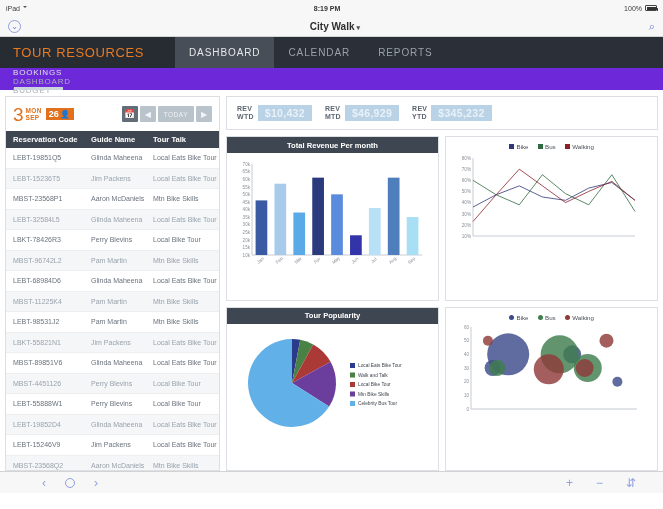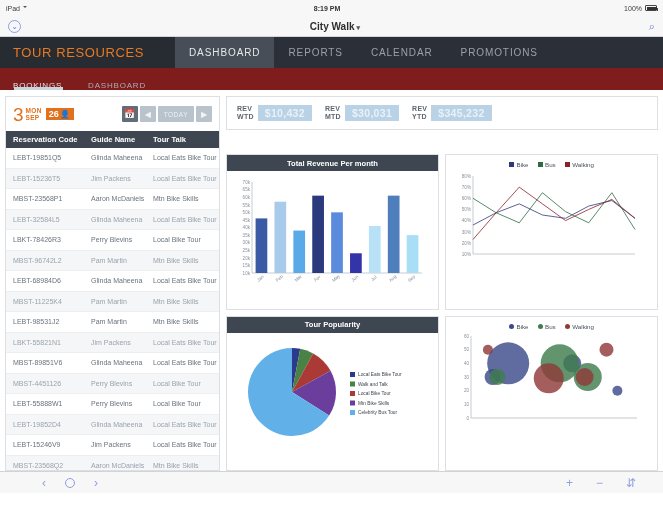--- a/index.html
+++ b/index.html
@@ -50,21 +50,21 @@
     display:flex; align-items:center; padding-left:13px;
     font-size:13px; letter-spacing:0.6px; font-weight:500;
   }
   .navtabs { display:flex; align-items:stretch; }
   .navtab {
     padding:0 14px; display:flex; align-items:center;
     font-size:10px; letter-spacing:0.9px; color:#9aa0aa; background:#2b3038;
   }
   .navtab.active { background:#474e57; color:#e6e8ea; }
 
-  .subheader { height:22px; background:#7f1d1d; display:flex; align-items:flex-end; position:relative; }
+  .subheader { height:22px; background:#6d28d9; display:flex; align-items:flex-start; position:relative;flex-direction:column; }
   .subtab {
     padding:0 13px; display:flex; align-items:center;
     font-size:8px; letter-spacing:0.8px; color:#a9aeb6;
   }
   .subtab.active { color:#dfe2e6; }
   .subtab-underline {
     position:absolute; left:14px; bottom:0; width:49px; height:3px; background:#c9d4dd;
   }
 
   
@@ -100,21 +100,21 @@
   .tblhead div, .tblrow div { padding-left:7px; }
   .c1{ width:78px; } .c2{ width:62px; } .c3{ flex:1; }
   .tblbody { flex:1; overflow:hidden; }
   .tblrow {
     display:flex; height:20.5px; align-items:center;
     font-size:7px; color:#6a737d; border-bottom:1px solid #eceef0;
   }
   .tblrow.alt { background:#f4f6f8; color:#9aa3ad; }
 
   
-  .rightpanel { flex:1; display:flex; flex-direction:column; gap:24px; }
+  .rightpanel { flex:1; display:flex; flex-direction:column; gap:6px; }
   .kpirow {
     height:34px; border:1px solid #dcdfe3; background:#fff;
     display:flex; align-items:center; padding-left:10px; gap:13px;
   }
   .kpi { display:flex; align-items:center; gap:4px; }
   .kpi-lbl { font-size:7px; color:#5d6670; font-weight:bold; line-height:1.15; letter-spacing:0.3px; }
   .kpi-val {
     background:#b9d2e6; color:#e9f1f7; font-size:10.5px; font-weight:bold;
     padding:2px 7px; letter-spacing:0.3px;
   }
@@ -172,29 +172,29 @@
     <div class="bb-title">
       <span>City Walk</span><span class="caret">▾</span>
     </div>
     <div class="search-glyph">⌕</div>
   </div>
 
   <div class="appheader">
     <div class="brand">TOUR RESOURCES</div>
     <div class="navtabs">
       <div class="navtab active">DASHBOARD</div>
+      <div class="navtab">CALENDAR</div>
       <div class="navtab">REPORTS</div>
-      <div class="navtab">CALENDAR</div>
-      <div class="navtab">PROMOTIONS</div>
     </div>
   </div>
 
   <div class="subheader">
     <div class="subtab active">BOOKINGS</div>
     <div class="subtab">DASHBOARD</div>
+    <div class="subtab">BUDGET</div>
     <div class="subtab-underline"></div>
   </div>
 
   <div class="content">
 
     <div class="leftpanel">
       <div class="datebar">
         <div class="dateblock">
           <span class="dnum">3</span>
           <span class="ddow">
@@ -311,21 +311,21 @@
             <span>REV</span><br>
             <span>WTD</span>
           </span>
           <span class="kpi-val">$10,432</span>
         </div>
         <div class="kpi">
           <span class="kpi-lbl">
             <span>REV</span><br>
             <span>MTD</span>
           </span>
-          <span class="kpi-val">$30,031</span>
+          <span class="kpi-val">$46,929</span>
         </div>
         <div class="kpi">
           <span class="kpi-lbl">
             <span>REV</span><br>
             <span>YTD</span>
           </span>
           <span class="kpi-val">$345,232</span>
         </div>
       </div>
 

